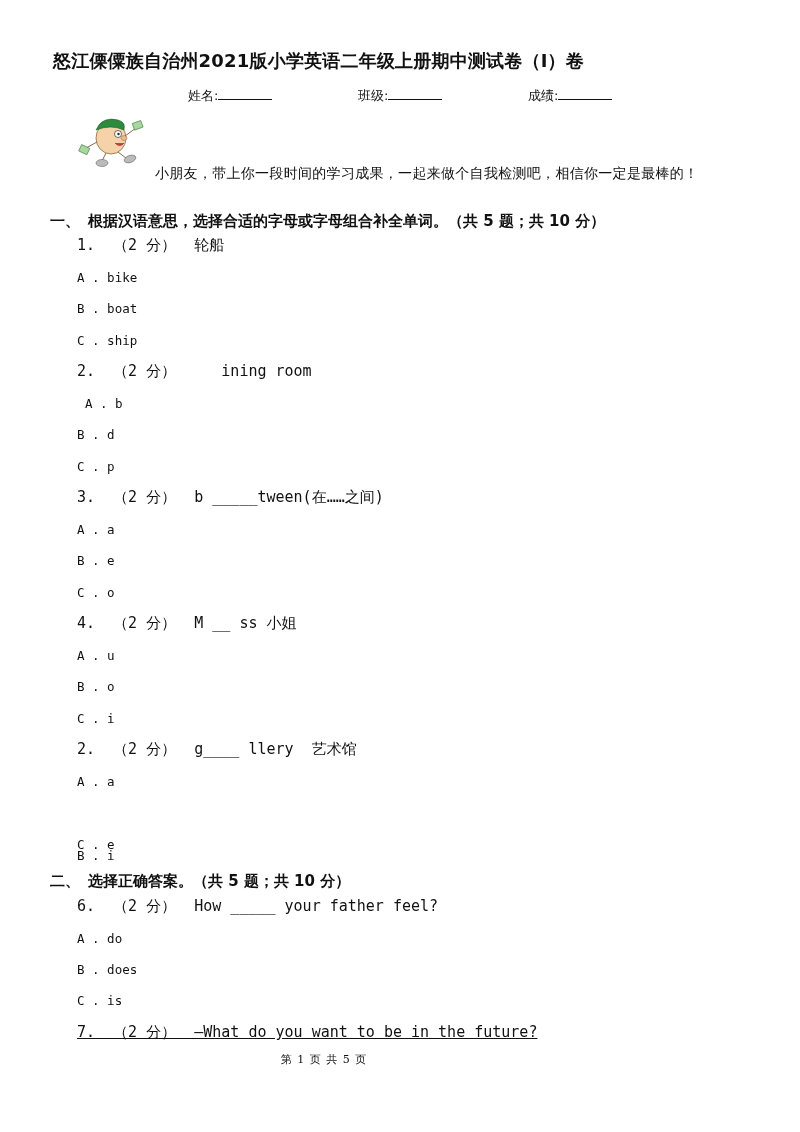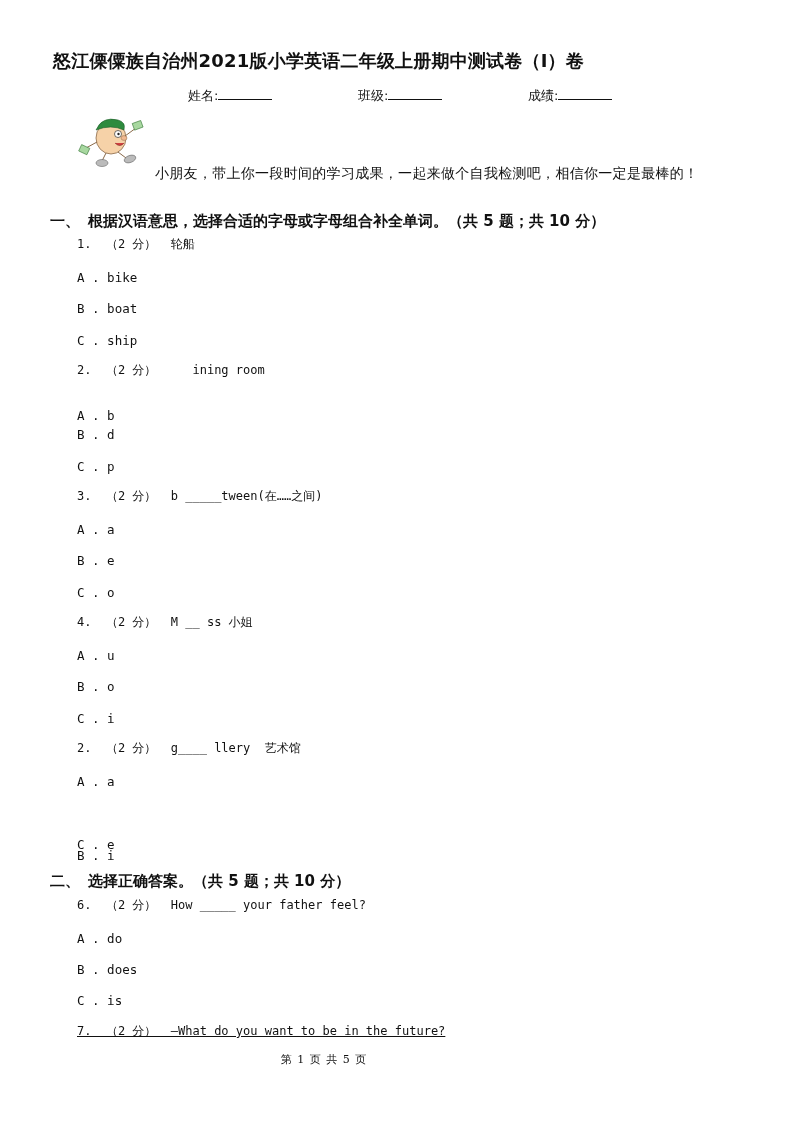--- a/index.html
+++ b/index.html
@@ -5,21 +5,21 @@
   html, body { margin: 0; padding: 0; background: #ffffff; }
   body { width: 800px; height: 1132px; position: relative; overflow: hidden; color: #111; font-family: "DejaVu Serif", "Liberation Serif", serif; }
   .title { position: absolute; top: 49px; left: 0; width: 637px; text-align: center; font-size: 18px; font-weight: bold; font-family: "DejaVu Sans", "Liberation Sans", sans-serif; letter-spacing: 0.2px; }
   .info-row { position: absolute; top: 87px; left: 0; width: 800px; font-size: 13px; font-family: "DejaVu Sans", sans-serif; }
   .info-item { position: absolute; white-space: nowrap; }
   .info-item .blank { display: inline-block; width: 54px; border-bottom: 1px solid #111; height: 12px; vertical-align: baseline; }
   .mascot { position: absolute; left: 78px; top: 114px; width: 70px; height: 56px; }
   .intro { position: absolute; top: 165px; left: 155px; font-size: 14px; font-family: "DejaVu Sans", sans-serif; white-space: nowrap; letter-spacing: 0.3px; }
   .section { position: absolute; left: 50px; font-size: 15px; font-weight: bold; font-family: "DejaVu Sans", sans-serif; white-space: nowrap; margin-top: 8px; }
   .section .num { display: inline-block; width: 38px; }
-  .q { position: absolute; left: 77px; font-size: 12px; font-family: "DejaVu Sans Mono", "Liberation Mono", monospace; white-space: pre; }
+  .q { position: absolute; left: 77px; font-size: 15px; font-family: "DejaVu Sans Mono", "Liberation Mono", monospace; white-space: pre; }
   .opt { position: absolute; left: 77px; font-size: 12.5px; font-family: "DejaVu Sans Mono", "Liberation Mono", monospace; white-space: pre; }
   .footer { position: absolute; top: 1052px; left: 0; width: 648px; text-align: center; font-size: 11px; font-family: "DejaVu Serif", serif; letter-spacing: 1px; }
 </style>
 </head>
 <body>
 
 <div class="title">怒江傈僳族自治州2021版小学英语二年级上册期中测试卷（I）卷</div>
 
 <div class="info-row">
   <div class="info-item" style="left:188px;">
@@ -64,21 +64,21 @@
 <div class="section" style="top:204px;">
   <span class="num">一、</span><span>根据汉语意思，选择合适的字母或字母组合补全单词。（共 5 题；共 10 分）</span>
 </div>
 
 <div class="q" style="top:236px;">1.  （2 分）  轮船</div>
 <div class="opt" style="top:270px;">A . bike</div>
 <div class="opt" style="top:301px;">B . boat</div>
 <div class="opt" style="top:333px;">C . ship</div>
 
 <div class="q" style="top:362px;">2.  （2 分）     ining room</div>
-<div class="opt" style="top:408px;">A . b</div>
+<div class="opt" style="top:396px;margin-left:8px;">A . b</div>
 <div class="opt" style="top:427px;">B . d</div>
 <div class="opt" style="top:459px;">C . p</div>
 
 <div class="q" style="top:488px;">3.  （2 分）  b _____tween(在……之间)</div>
 <div class="opt" style="top:522px;">A . a</div>
 <div class="opt" style="top:553px;">B . e</div>
 <div class="opt" style="top:585px;">C . o</div>
 
 <div class="q" style="top:614px;">4.  （2 分）  M __ ss 小姐</div>
 <div class="opt" style="top:648px;">A . u</div>

